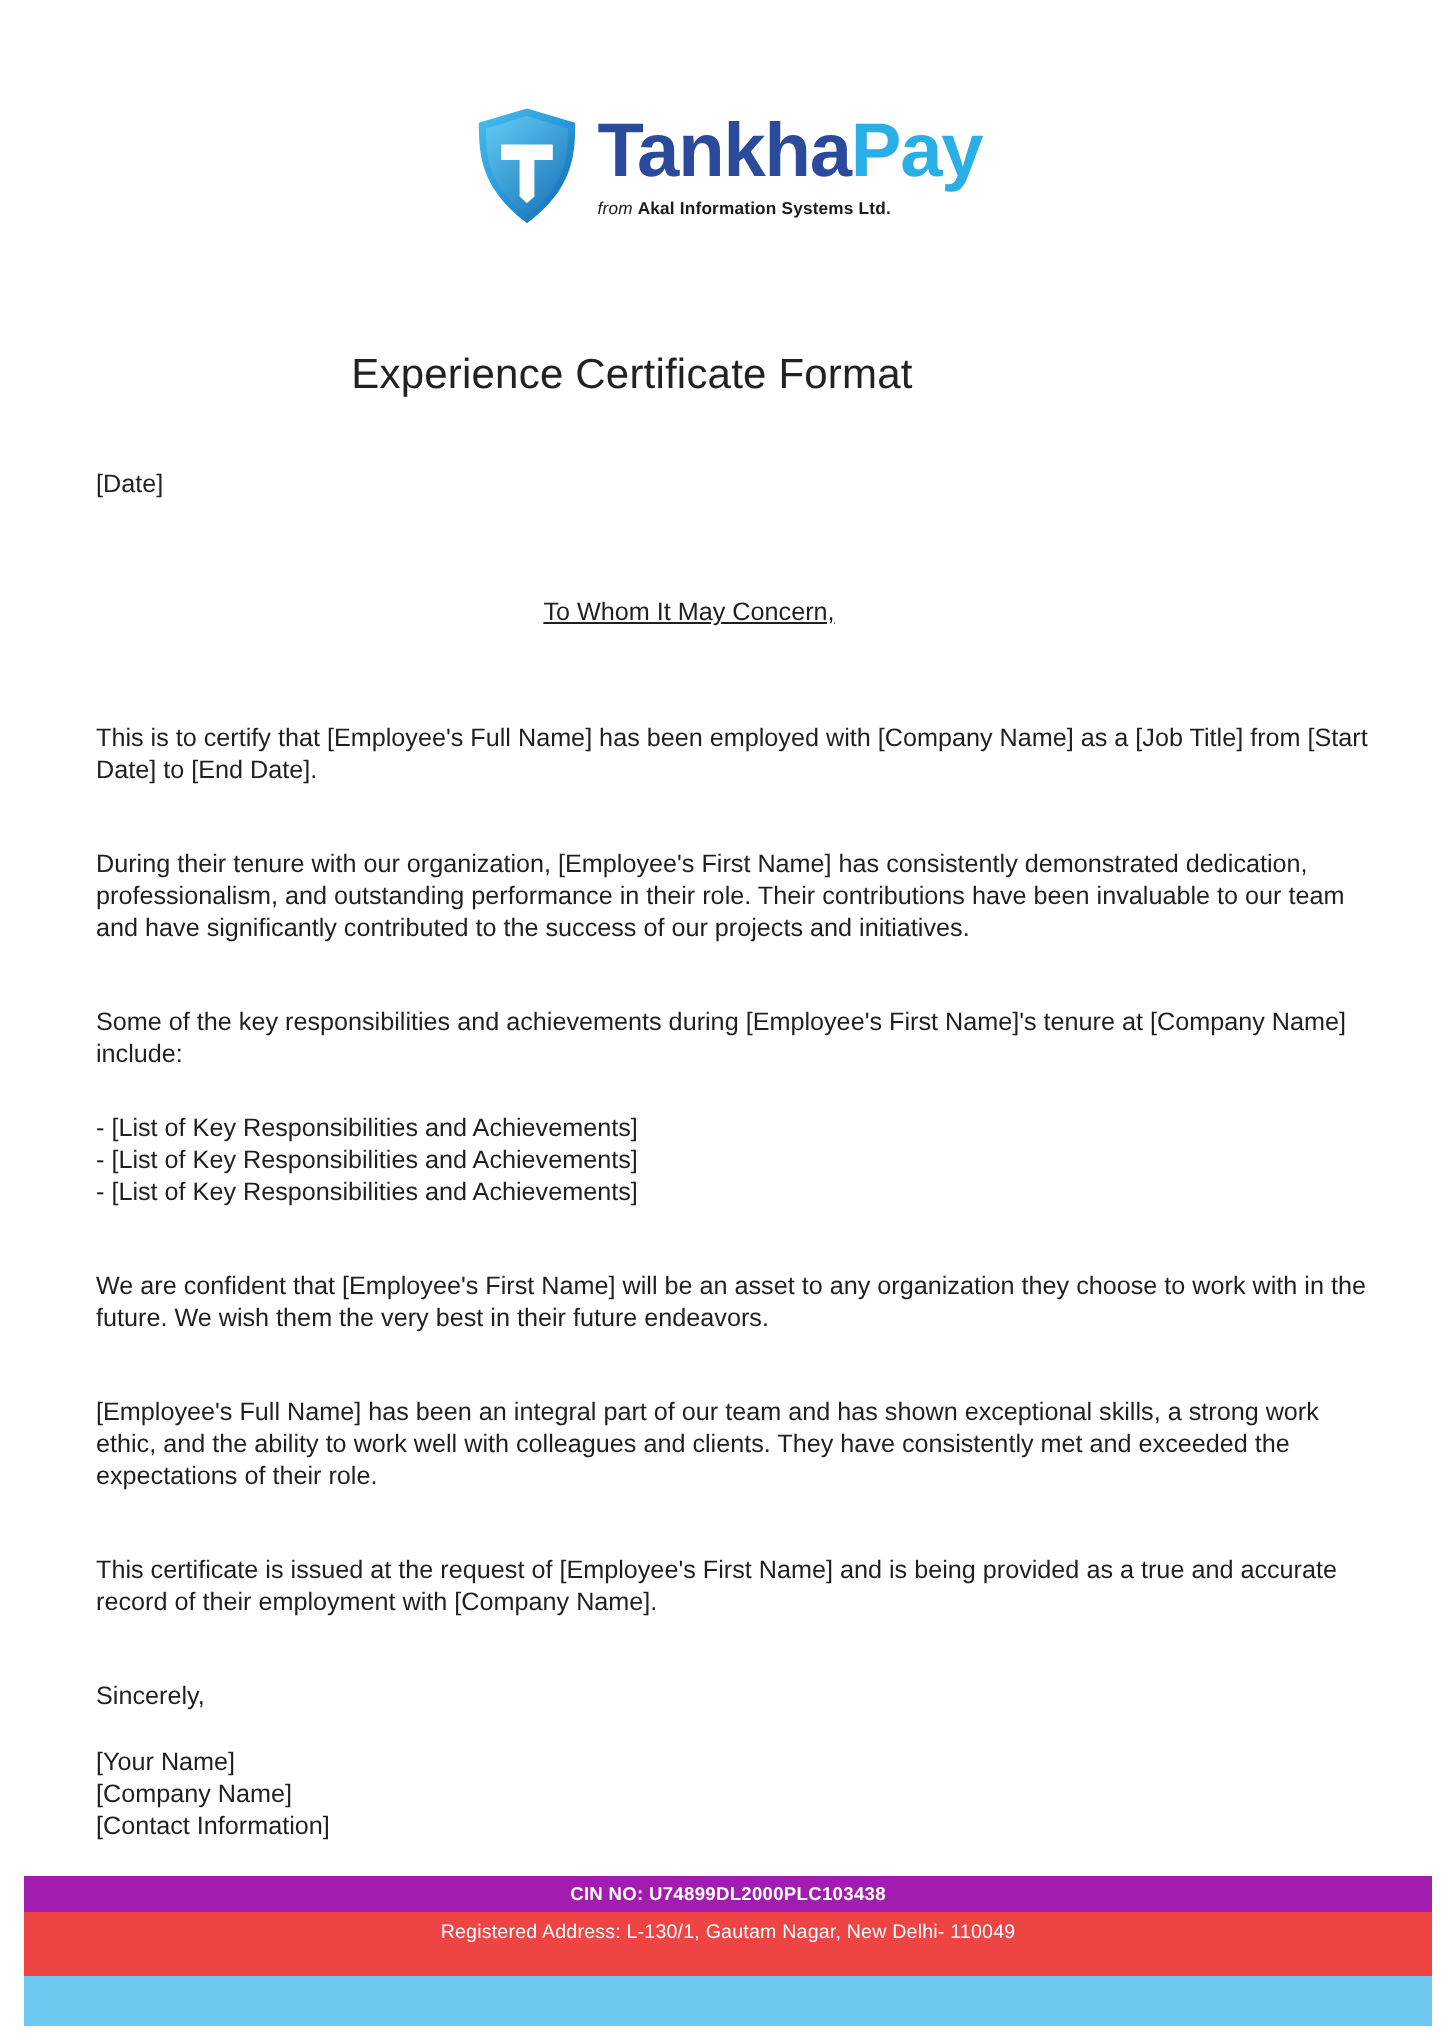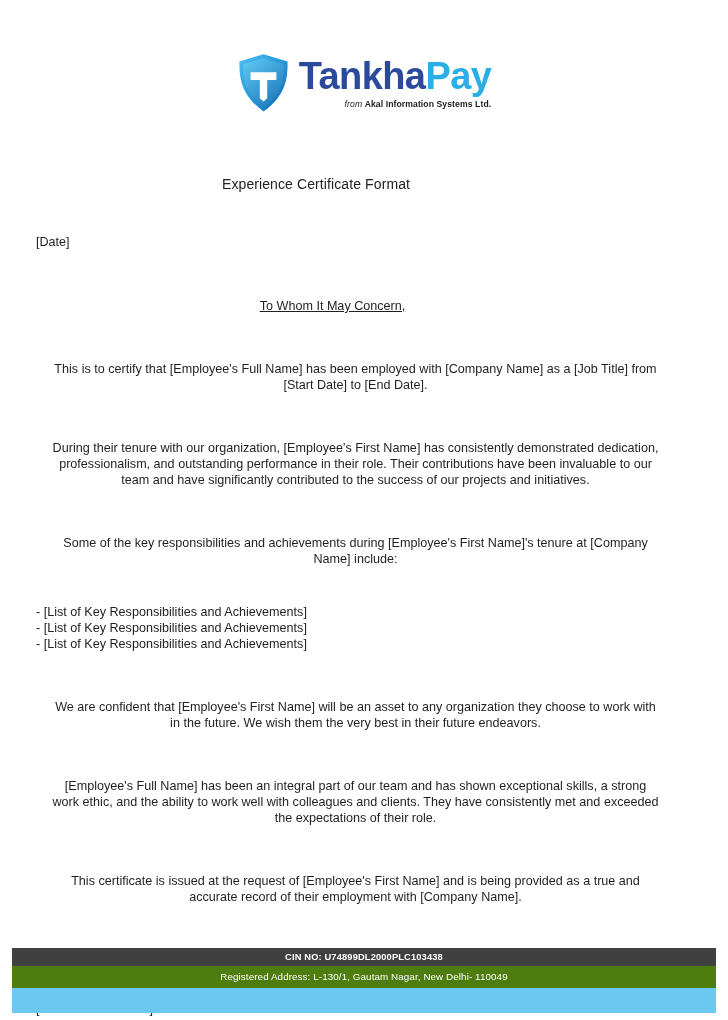--- a/index.html
+++ b/index.html
@@ -38,21 +38,20 @@
   }
   .shield {
     width: 53px;
     height: 60px;
     flex: 0 0 auto;
     margin-top: 1px;
   }
   .wordmark-wrap {
     display: flex;
     flex-direction: column;
-    align-items: flex-end;
     padding-top: 5px;
   }
   .wordmark {
     font-size: 38px;
     font-weight: 700;
     letter-spacing: -0.6px;
     line-height: 1;
     white-space: nowrap;
   }
   .wm-dark { color: #2b4a9b; }
@@ -73,50 +72,49 @@
     font-weight: 700;
   }
 
   
   .doc-title {
     position: absolute;
     top: 176px;
     left: 0;
     width: 632px;
     text-align: center;
-    font-size: 14px;
+    font-size: 21px;
     font-weight: 400;
     color: #222222;
     letter-spacing: 0.1px;
   }
 
   
   .body-area {
     position: absolute;
     top: 234px;
-    left: 36px;
+    left: 48px;
     width: 639px;
     font-size: 12.6px;
     line-height: 16px;
     color: #1f1f1f;
   }
   .date-line {
     margin: 0;
   }
   .salutation {
     margin: 16px;
     padding-top: 32px;
     text-align: center;
     padding-right: 46px;
     text-decoration: underline;
   }
   p.para {
-    margin: 16px;
+    margin: 0;
     padding-top: 31px;
-    text-align: center;
   }
   .list-block {
     padding-top: 21px;
   }
   .list-block .li {
     margin: 0;
     line-height: 16px;
   }
   .signoff {
     padding-top: 24px;
@@ -137,29 +135,29 @@
     bottom: 7px;
   }
   .band {
     width: 100%;
     box-sizing: border-box;
     text-align: center;
     color: #ffffff;
     font-weight: 700;
   }
   .band-cin {
-    background: #404040;
+    background: #a21caf;
     height: 18px;
     line-height: 18px;
     font-size: 9.3px;
     letter-spacing: 0.15px;
   }
   .band-addr {
-    background: #4d7c0f;
-    height: 22px;
+    background: #ef4444;
+    height: 32px;
     line-height: 22px;
     font-size: 9.8px;
     font-weight: 400;
     letter-spacing: 0.1px;
   }
   .band-plain {
     background: #6cc8ee;
     height: 25px;
   }
 </style>
@@ -214,20 +212,22 @@
       <p class="li">- [List of Key Responsibilities and Achievements]</p>
     </div>
 
     <p class="para">We are confident that [Employee's First Name] will be an asset to any organization they choose to work with in the future. We wish them the very best in their future endeavors.</p>
     <p class="para">[Employee's Full Name] has been an integral part of our team and has shown exceptional skills, a strong work ethic, and the ability to work well with colleagues and clients. They have consistently met and exceeded the expectations of their role.</p>
     <p class="para">This certificate is issued at the request of [Employee's First Name] and is being provided as a true and accurate record of their employment with [Company Name].</p>
 
     <p class="para signoff">Sincerely,</p>
 
     <div class="sign-block">
+      <p class="sl">[Your Name]</p>
+      <p class="sl">[Company Name]</p>
       <p class="sl">[Contact Information]</p>
     </div>
 
   </div>
 
   <div class="footer">
     <div class="band band-cin">CIN NO: U74899DL2000PLC103438</div>
     <div class="band band-addr">Registered Address: L-130/1, Gautam Nagar, New Delhi- 110049</div>
     <div class="band band-plain"></div>
   </div>

